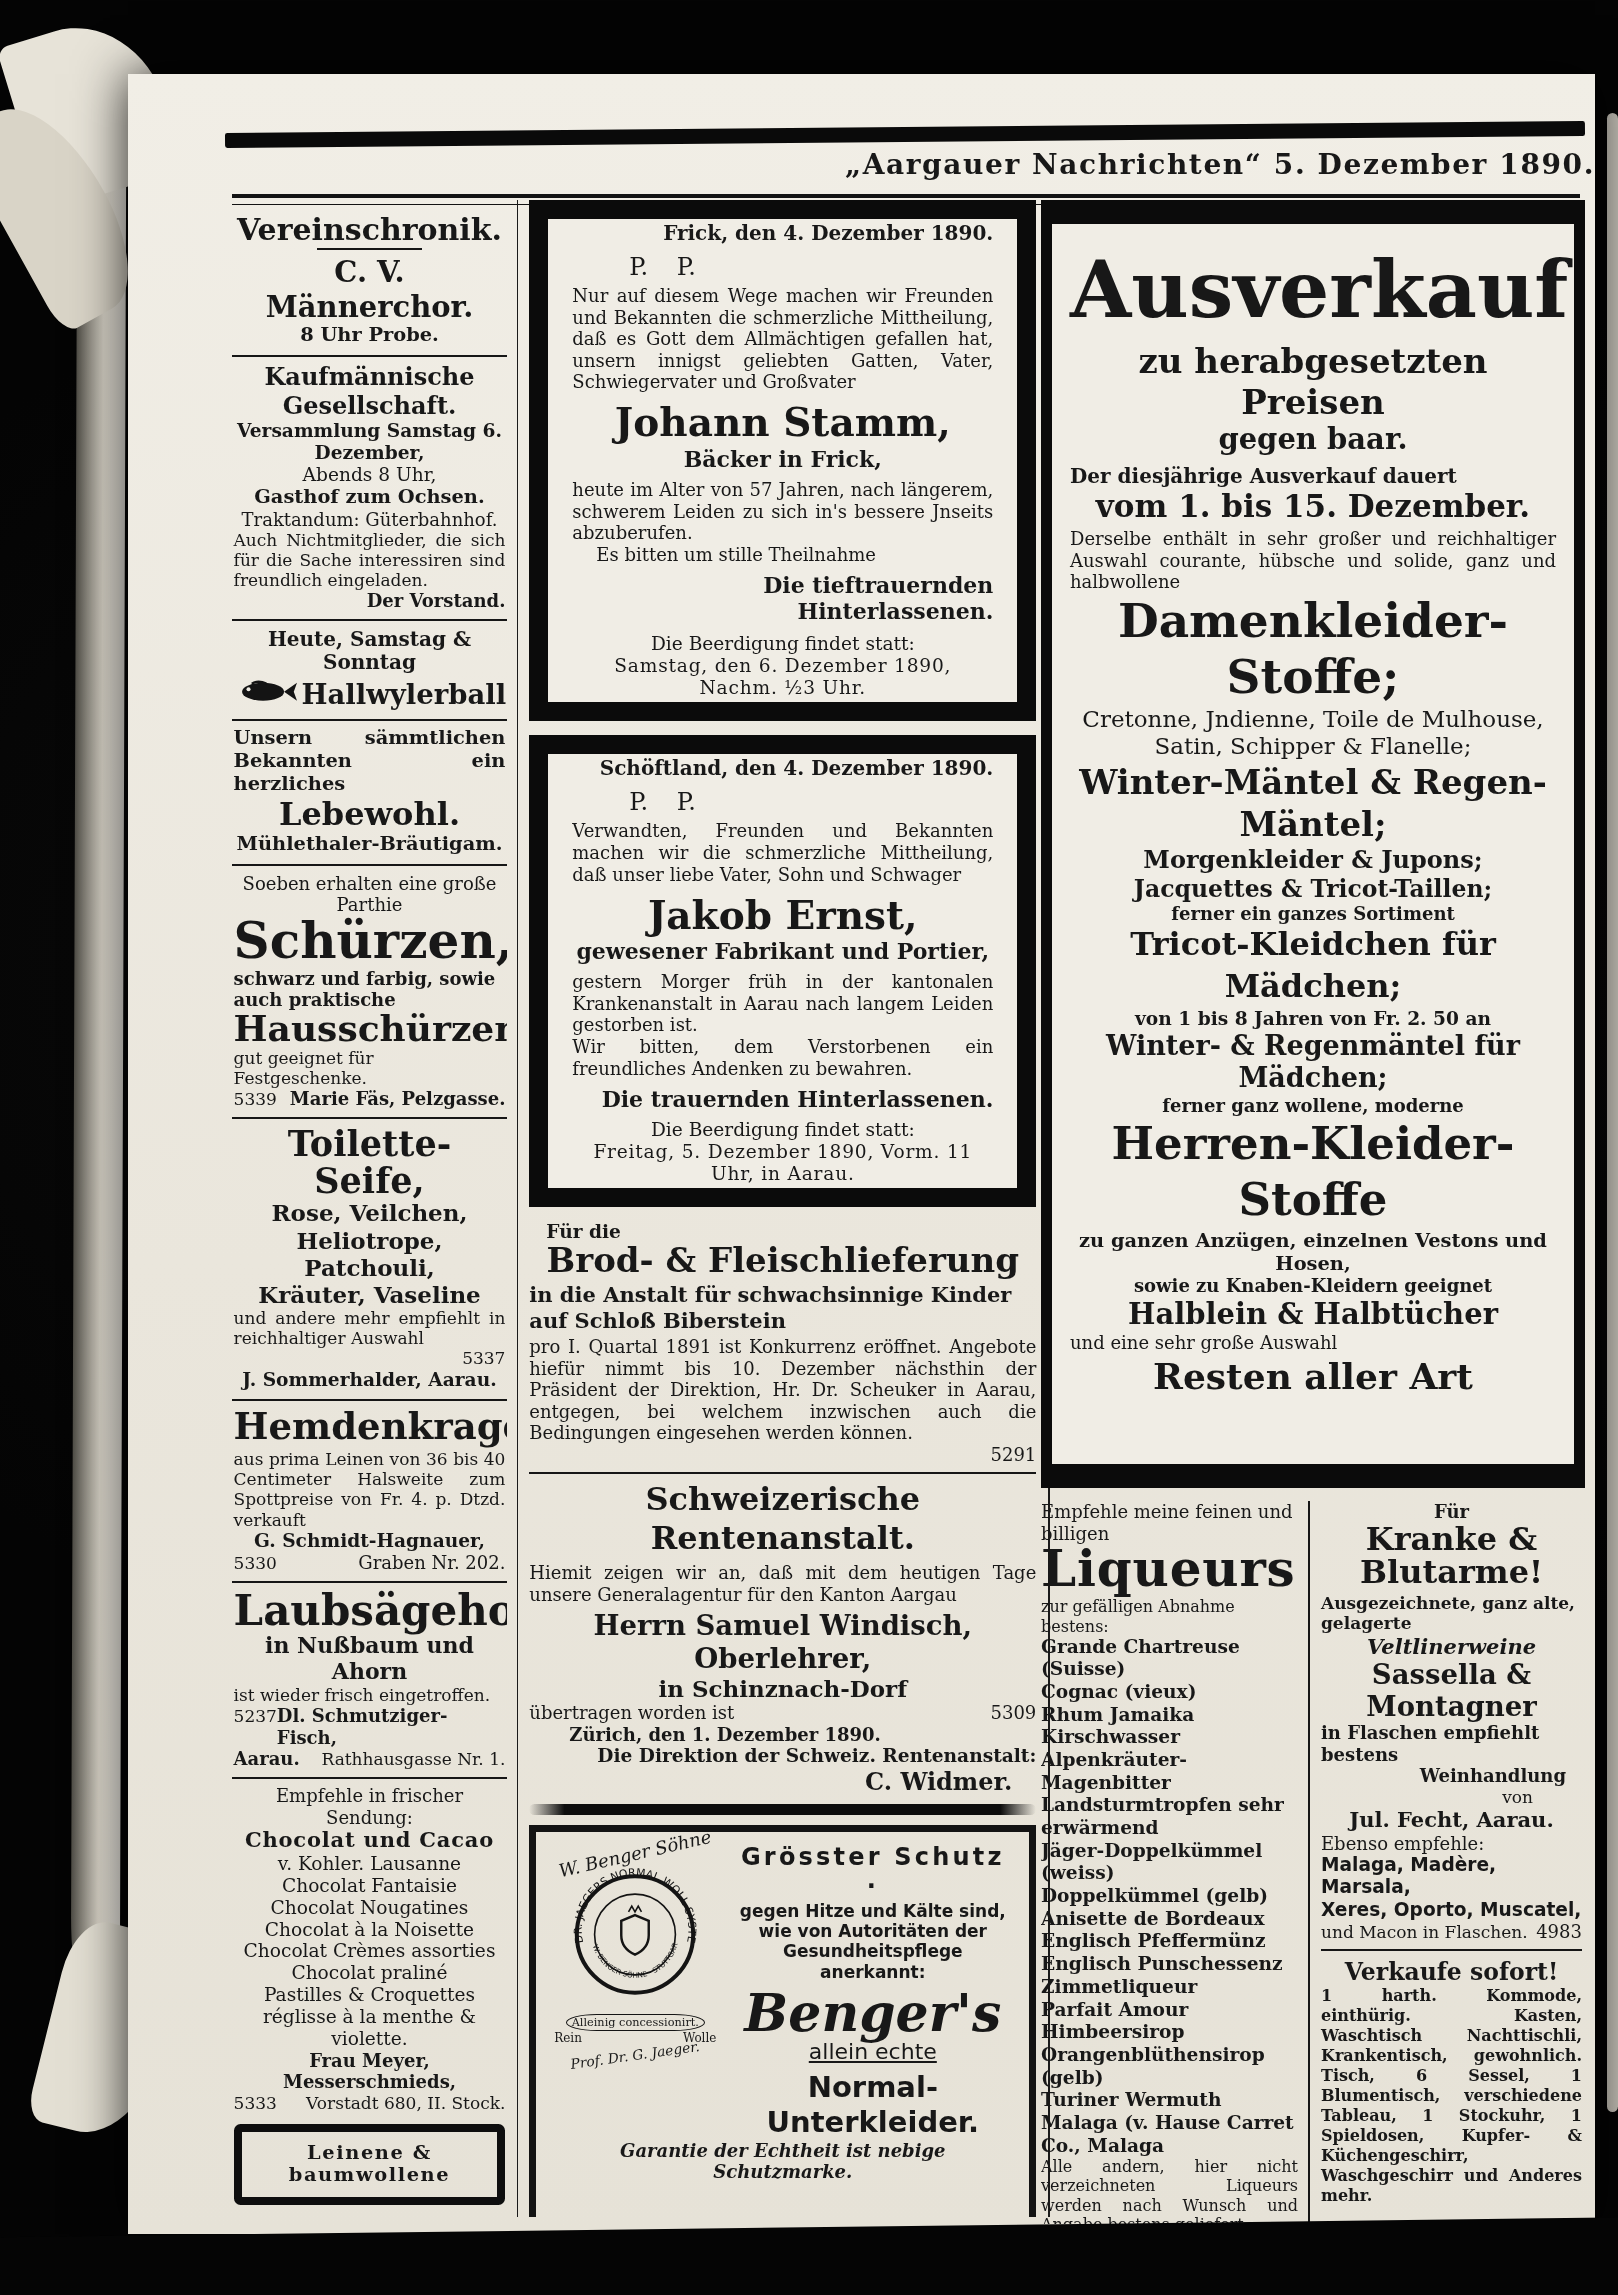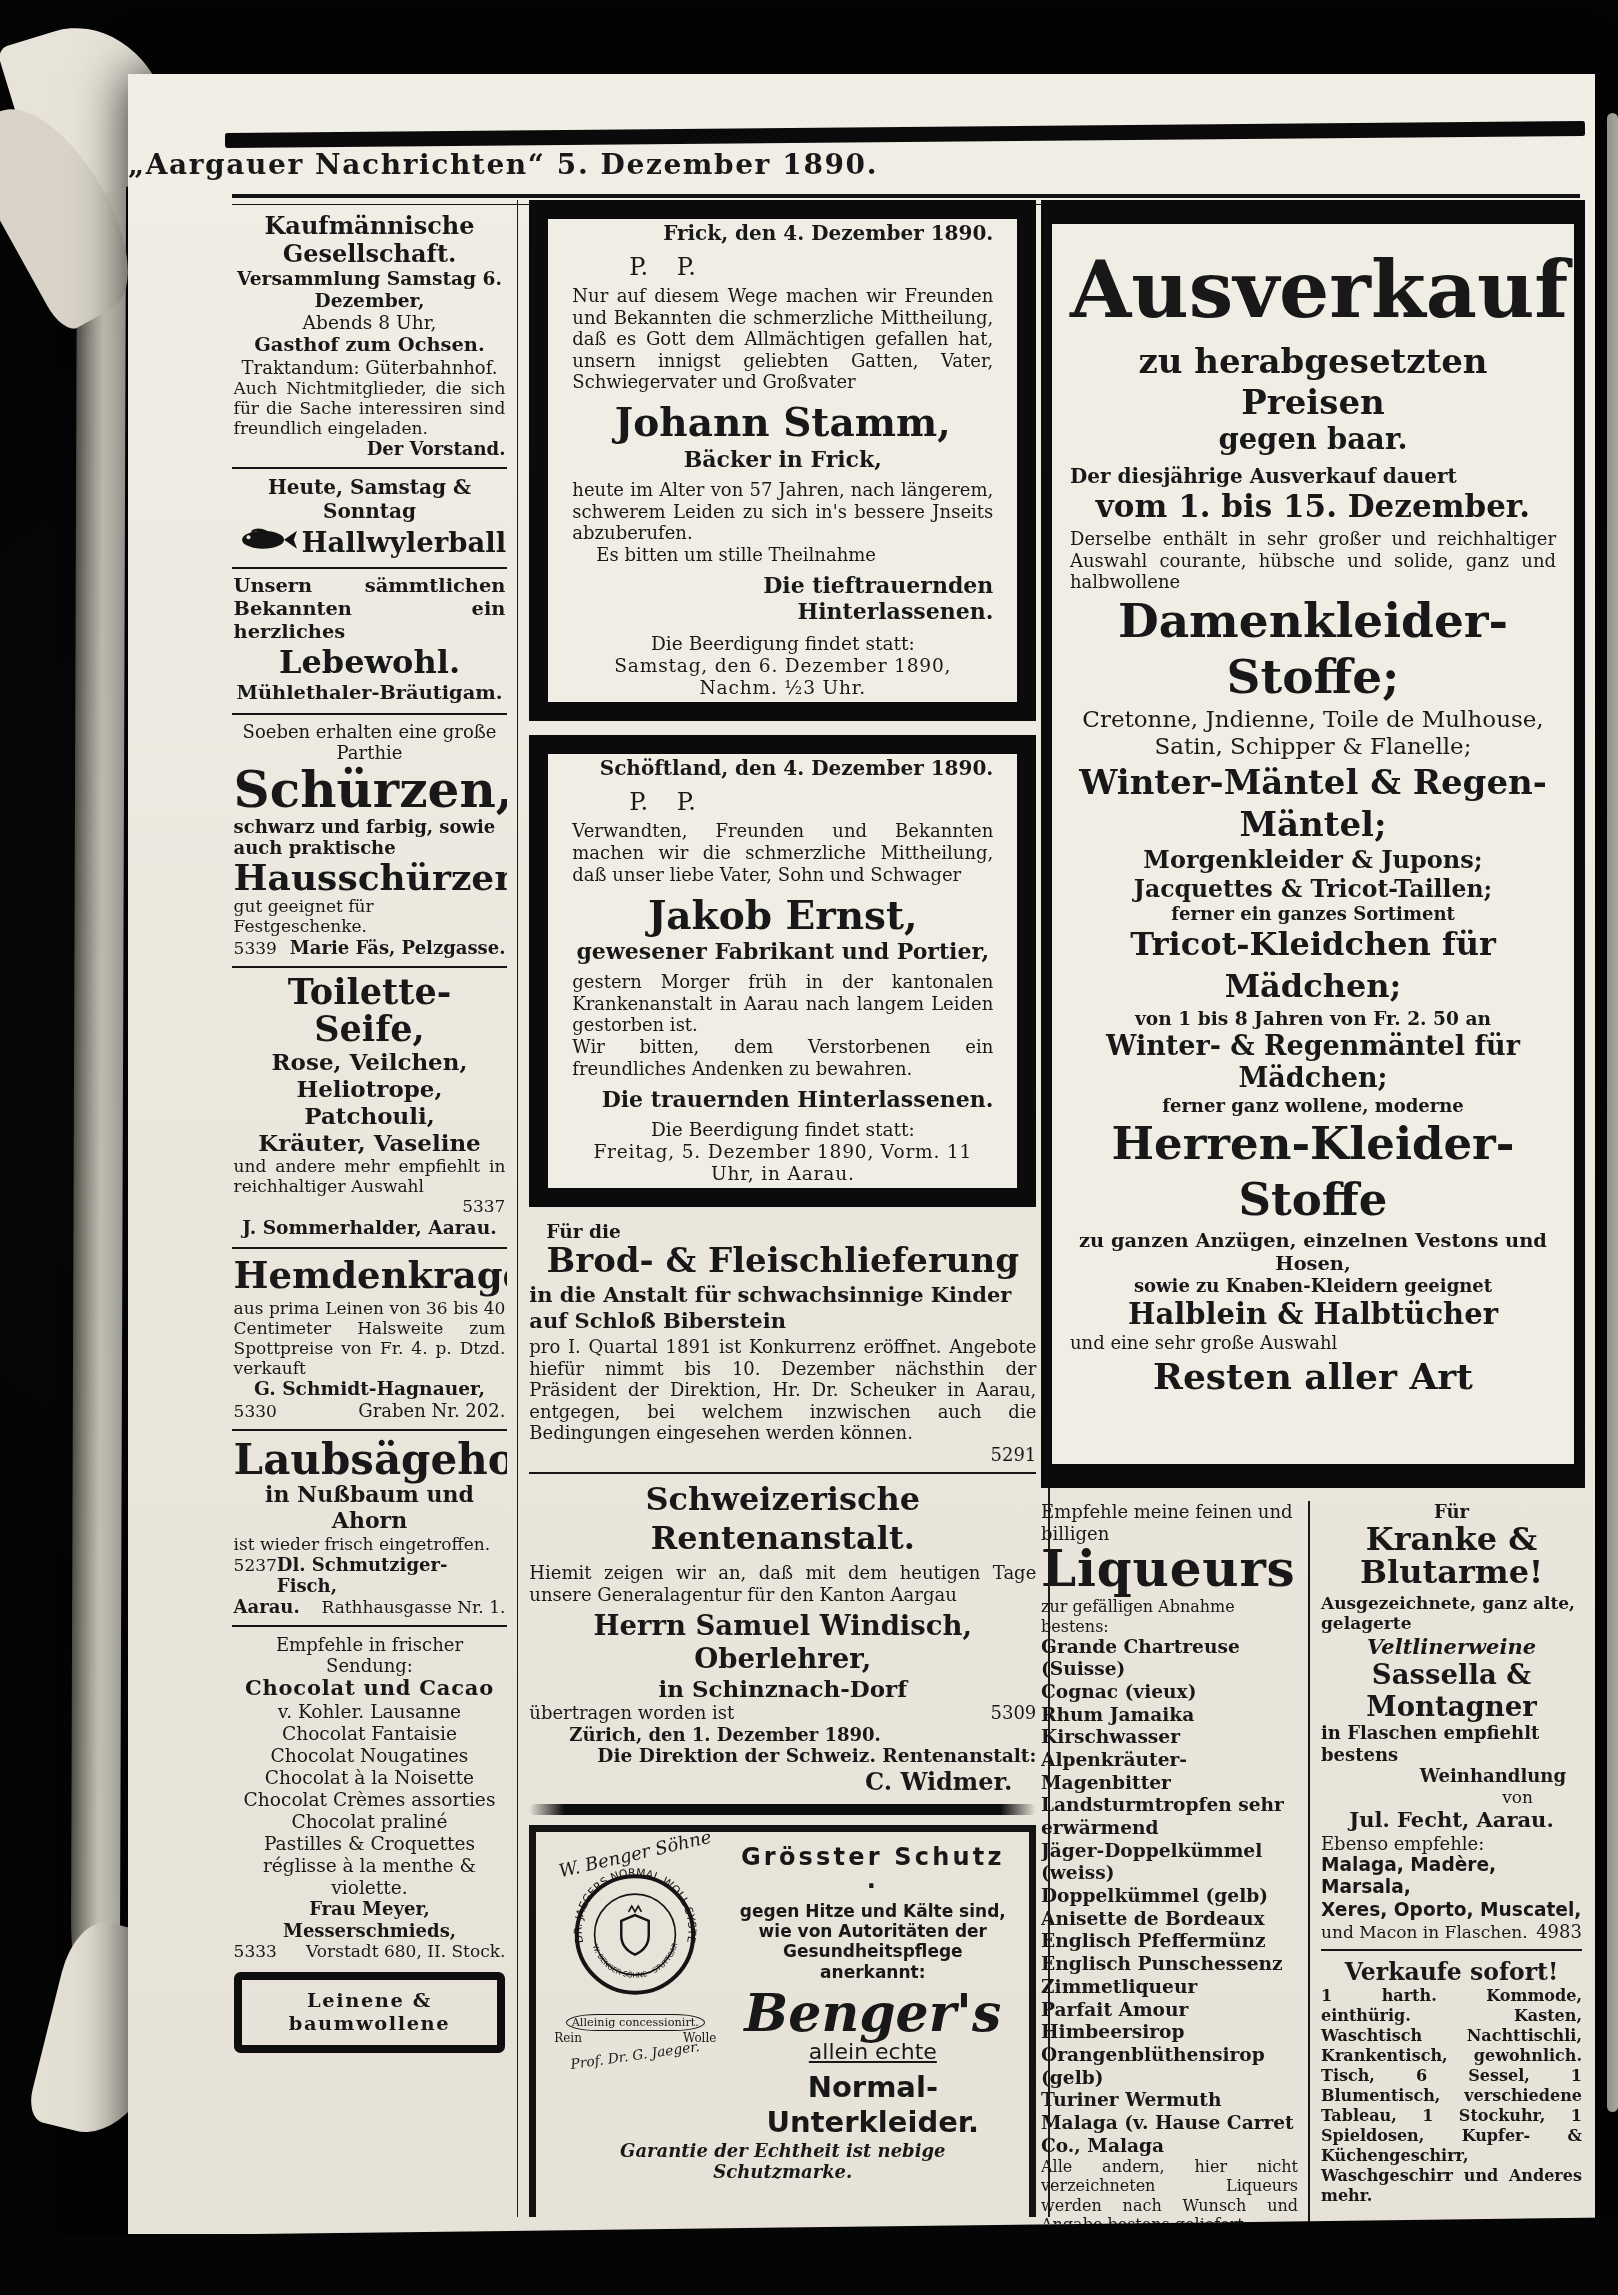--- a/index.html
+++ b/index.html
@@ -15,21 +15,21 @@
   .stack4{position:absolute;left:49px;top:1926px;width:121px;height:210px;background:#e3dfd3;
           border-radius:40% 60% 80% 20%;transform:rotate(14deg);}
   .right-sliver{position:absolute;right:0;top:113px;width:11.3px;height:1999px;background:#c9c5bb;border-radius:6.5px;}
   .bottom-cut{position:absolute;left:-24px;bottom:-37px;width:106%;height:105px;background:#050505;transform:rotate(-.7deg);}
 
   .page{position:absolute;left:128px;top:74px;width:1467px;height:2160px;overflow:hidden;
         background:linear-gradient(180deg,#f1eee6,#eae6dc 55%,#e6e2d7);
         box-shadow:0 0 49px rgba(0,0,0,.85);color:#181818;}
   .topbar{position:absolute;left:97px;top:53px;width:1360px;height:15.4px;background:#0a0a0a;
           transform:rotate(-.5deg);border-radius:2.4px;}
-  .mast-title{position:absolute;left:0;top:74px;width:100%;text-align:left;
+  .mast-title{position:absolute;left:0;top:74px;width:100%;text-align:right;
           font-family:"DejaVu Serif",serif;font-weight:700;font-size:28px;letter-spacing:1.6px;}
   .mast-rule{position:absolute;left:104px;top:120px;width:1348px;border-top:4.9px solid #131313;}
   .mast-rule2{position:absolute;left:104px;top:130px;width:1348px;border-top:1.6px solid #131313;}
 
   .t{font-family:"DejaVu Serif",serif;}
   .fr{font-family:"DejaVu Serif",serif;font-weight:700;}
   .sans{font-family:"DejaVu Sans",sans-serif;}
   .b{font-weight:700}.c{text-align:center}.j{text-align:justify}
   .sp{display:flex;justify-content:space-between;align-items:baseline;}
   .col{position:absolute;overflow:hidden;}
@@ -70,20 +70,26 @@
   <div class="right-sliver"></div>
 
   <div class="page">
     <div class="topbar"></div>
     <div class="mast-title">„Aargauer Nachrichten“ 5. Dezember 1890.</div>
     <div class="mast-rule"></div>
     <div class="mast-rule2"></div>
 
     <div class="col col-left">
       <div class="ad">
+        <div class="fr c" style="font-size:30px">Vereinschronik.</div>
+        <div class="underline"></div>
+        <div class="c" style="font-size:29px"><span class="t b">C. V.</span> <span class="fr">Männerchor.</span></div>
+        <div class="fr c" style="font-size:19.4px">8 Uhr Probe.</div>
+      </div>
+      <div class="ad">
         <div class="fr c" style="font-size:24px">Kaufmännische Gesellschaft.</div>
         <div class="fr c" style="font-size:18.6px">Versammlung Samstag 6. Dezember,</div>
         <div class="t c" style="font-size:18.6px">Abends 8 Uhr,</div>
         <div class="fr c" style="font-size:19.4px">Gasthof zum Ochsen.</div>
         <div class="t c" style="font-size:18px">Traktandum: Güterbahnhof.</div>
         <div class="t j" style="font-size:17px">Auch Nichtmitglieder, die sich für die Sache interessiren sind freundlich eingeladen.</div>
         <div class="fr" style="font-size:18px;text-align:right">Der Vorstand.</div>
       </div>
       <div class="ad">
         <div class="fr c" style="font-size:20px">Heute, Samstag &amp; Sonntag</div>

